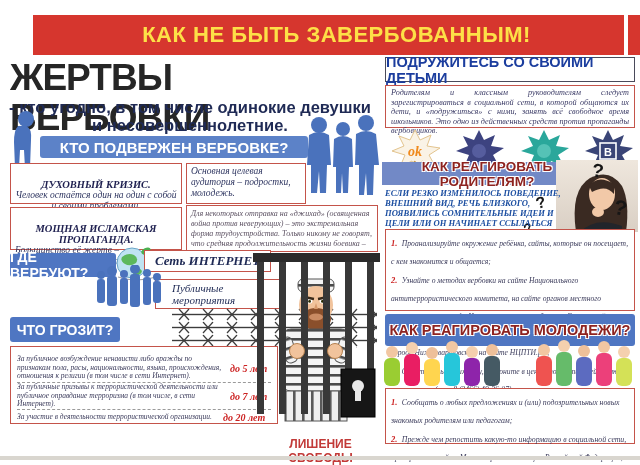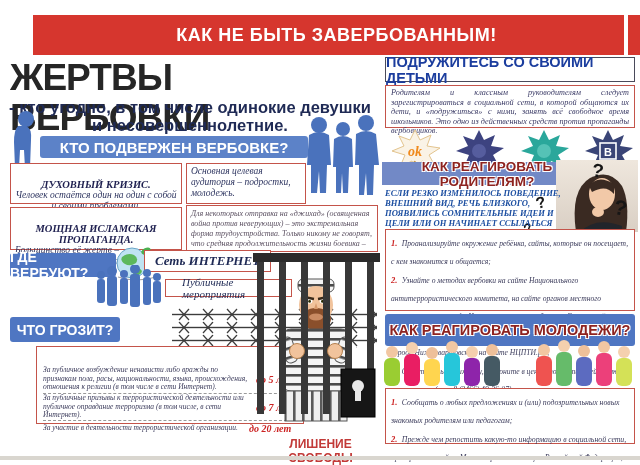--- a/index.html
+++ b/index.html
@@ -1,21 +1,21 @@
 <!DOCTYPE html>
 <html><head>
 <meta charset="utf-8">
 <style>
   html,body{margin:0;padding:0;background:#fff;}
   #poster{position:relative;width:640px;height:465px;background:#fff;overflow:hidden;
           font-family:"Liberation Sans",sans-serif;}
   .abs{position:absolute;}
   .flexc{display:flex;align-items:center;justify-content:center;}
   
-  .red-banner{background:#d6362e;color:#ffffff;font-weight:bold;font-size:18px;letter-spacing:.5px;align-items:center;}
+  .red-banner{background:#d6362e;color:#fde047;font-weight:bold;font-size:22px;letter-spacing:.5px;align-items:center;}
   .blue-banner{background:#4f76c2;color:#fff;font-weight:bold;border-radius:3px;}
   .strip-banner{background:#7289c6;text-align:center;}
   .outlined-red{color:#8e2320;font-weight:bold;
     text-shadow:-1px -1px 0 #fff,1px -1px 0 #fff,-1px 1px 0 #fff,1px 1px 0 #fff;}
   
   .rbox{background:#fff;border:1px solid #c4544a;box-sizing:border-box;}
   .nbox{background:#fff;border:1px solid #4a4a5a;box-sizing:border-box;}
   
   .ital{font-family:"Liberation Serif",serif;font-style:italic;color:#2e3560;}
   .boxtitle{font-family:"Liberation Serif",serif;font-style:italic;font-weight:bold;color:#1f2050;text-align:center;margin-top:13px;}
@@ -90,21 +90,21 @@
       <ellipse cx="42" cy="14" rx="4" ry="2.5" fill="#66bb6a" transform="rotate(15 42 14)"></ellipse>
       <path d="M8 34 q18 6 38 0" stroke="#9e9e9e" fill="none"></path>
     </svg>
   </div>
 
   <div class="abs rbox flexc" style="left:144px;top:250px;width:127px;height:22px;">
     <span class="ital navy" style="font-weight:bold;font-size:13px;">Сеть ИНТЕРНЕТ</span>
   </div>
 
 
-  <div class="abs rbox flexc" style="left:165px;top:279px;width:127px;height:18px;">
+  <div class="abs rbox flexc" style="left:155px;top:279px;width:127px;height:30px;">
     <span class="ital navy" style="font-size:11px;padding-left:16px;">Публичные мероприятия</span>
   </div>
 
   <div class="abs" style="left:93px;top:265px;">
     <svg width="82" height="44" viewBox="0 0 82 44">
       <g fill="#4a72bc">
         <circle cx="8" cy="10" r="4"></circle>
           <rect x="4" y="14" width="8" height="24" rx="3"></rect>
         <circle cx="19" cy="6" r="5"></circle>
           <rect x="14" y="11" width="10" height="30" rx="3"></rect>
@@ -130,21 +130,21 @@
         </pattern>
       </defs>
       <rect x="0" y="0" width="205" height="13" fill="url(#bw)"></rect>
       <rect x="0" y="13.5" width="205" height="13" fill="url(#bw)"></rect>
       <rect x="0" y="27" width="205" height="13" fill="url(#bw)"></rect>
     </svg>
   </div>
 
   <div class="abs blue-banner flexc" style="left:10px;top:317px;width:110px;height:25px;font-size:14px;">ЧТО ГРОЗИТ?</div>
 
-  <div class="abs rbox" style="left:10px;top:346px;width:268px;height:78px;padding:18px 6px;margin-left:26px;">
+  <div class="abs rbox" style="left:10px;top:346px;width:268px;height:78px;padding:7px 6px;">
     <div class="penrow" style="height:28px;">
       <div class="ital" style="font-size:7.5px;line-height:8.8px;width:205px;color:#3a3a5a;">За публичное возбуждение ненависти либо вражды по признакам пола, расы, национальности, языка, происхождения, отношения к религии (в том числе в сети Интернет).</div>
       <div class="ital redtxt" style="font-weight:bold;font-size:10px;margin-left:8px;">до 5 лет</div>
     </div>
     <div class="penrow pensep" style="height:26px;">
       <div class="ital" style="font-size:7.5px;line-height:8.8px;width:205px;color:#3a3a5a;">За публичные призывы к террористической деятельности или публичное оправдание терроризма (в том числе, в сети Интернет).</div>
       <div class="ital redtxt" style="font-weight:bold;font-size:10px;margin-left:8px;">до 7 лет</div>
     </div>
     <div class="penrow pensep" style="height:15px;">
       <div class="ital" style="font-size:7.5px;line-height:8.8px;width:198px;color:#3a3a5a;">За участие в деятельности террористической организации.</div>

